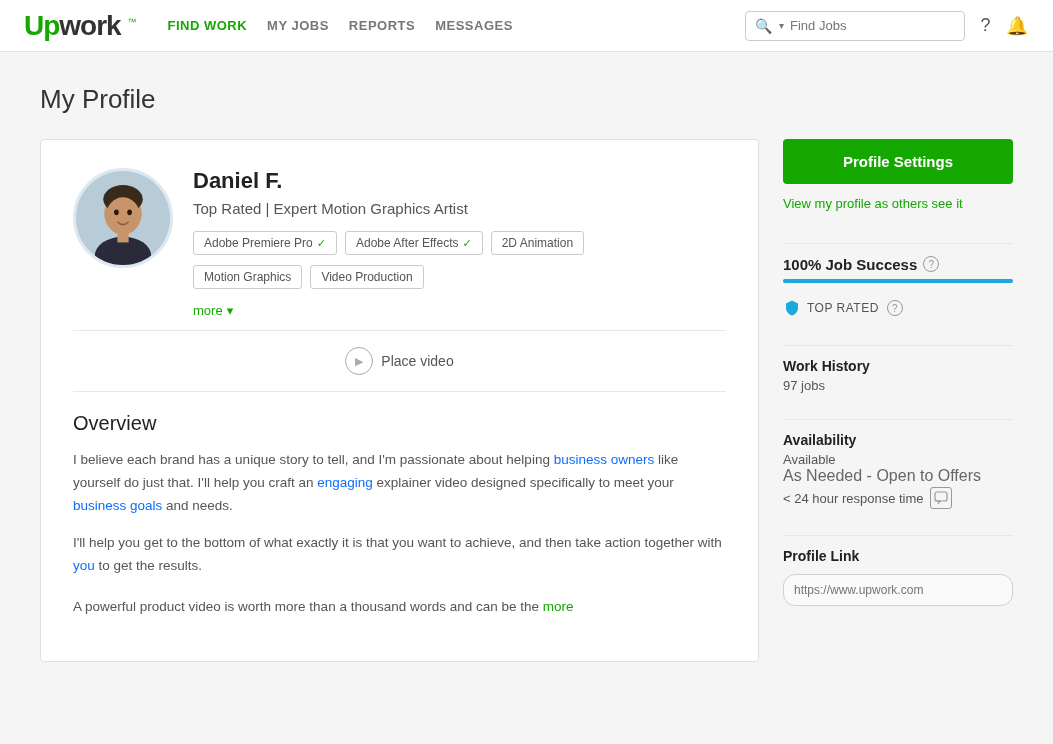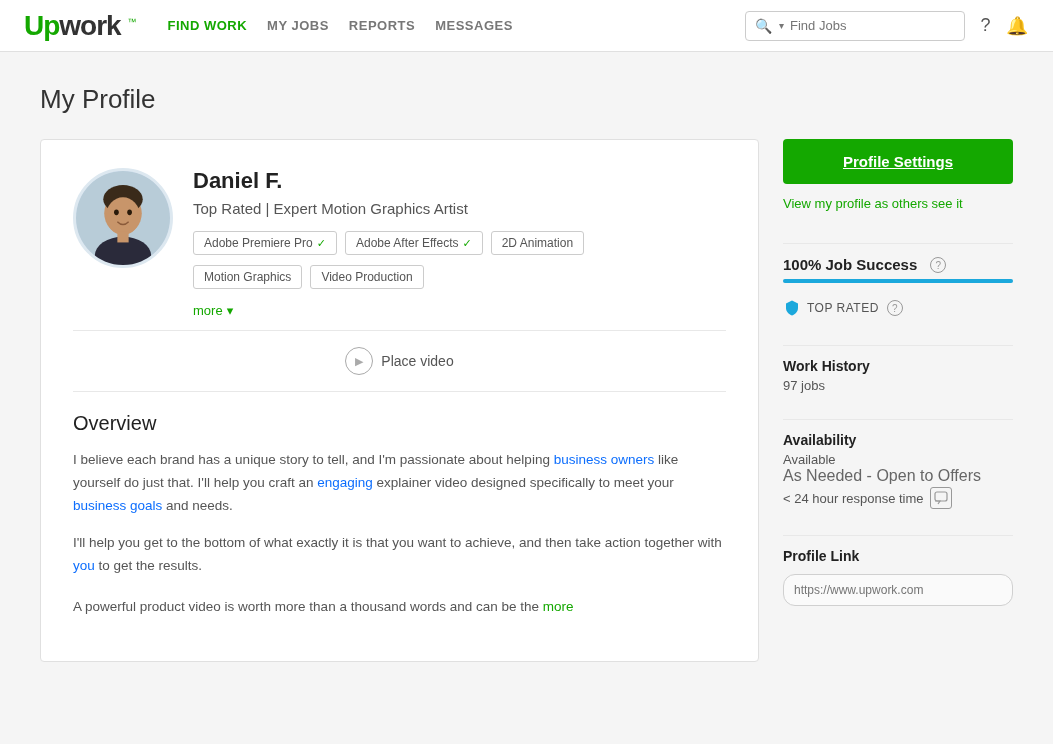--- a/index.html
+++ b/index.html
@@ -206,41 +206,40 @@
       background: #14a800;
       color: #fff;
       border: none;
       border-radius: 4px;
       padding: 14px 16px;
       font-size: 15px;
       font-weight: 600;
       cursor: pointer;
       width: 100%;
       margin-bottom: 12px;
-      text-decoration: underline;
     }
     .view-profile-link {
       color: #14a800;
       font-size: 13px;
       text-decoration: none;
       cursor: pointer;
       margin-bottom: 20px;
       display: block;
     }
 
     .sidebar-divider {
       border: none;
       border-top: 1px solid #e8e8e8;
       margin: 12px 0;
     }
 
     .job-success-row {
       display: flex;
-      align-items: flex-end;
-      gap: 13px;
+      align-items: flex-start;
+      gap: 6px;
       margin-bottom: 6px;
     }
     .job-success-label {
       font-size: 15px;
       font-weight: 600;
       color: #222;
     }
     .info-icon {
       width: 16px;
       height: 16px;

